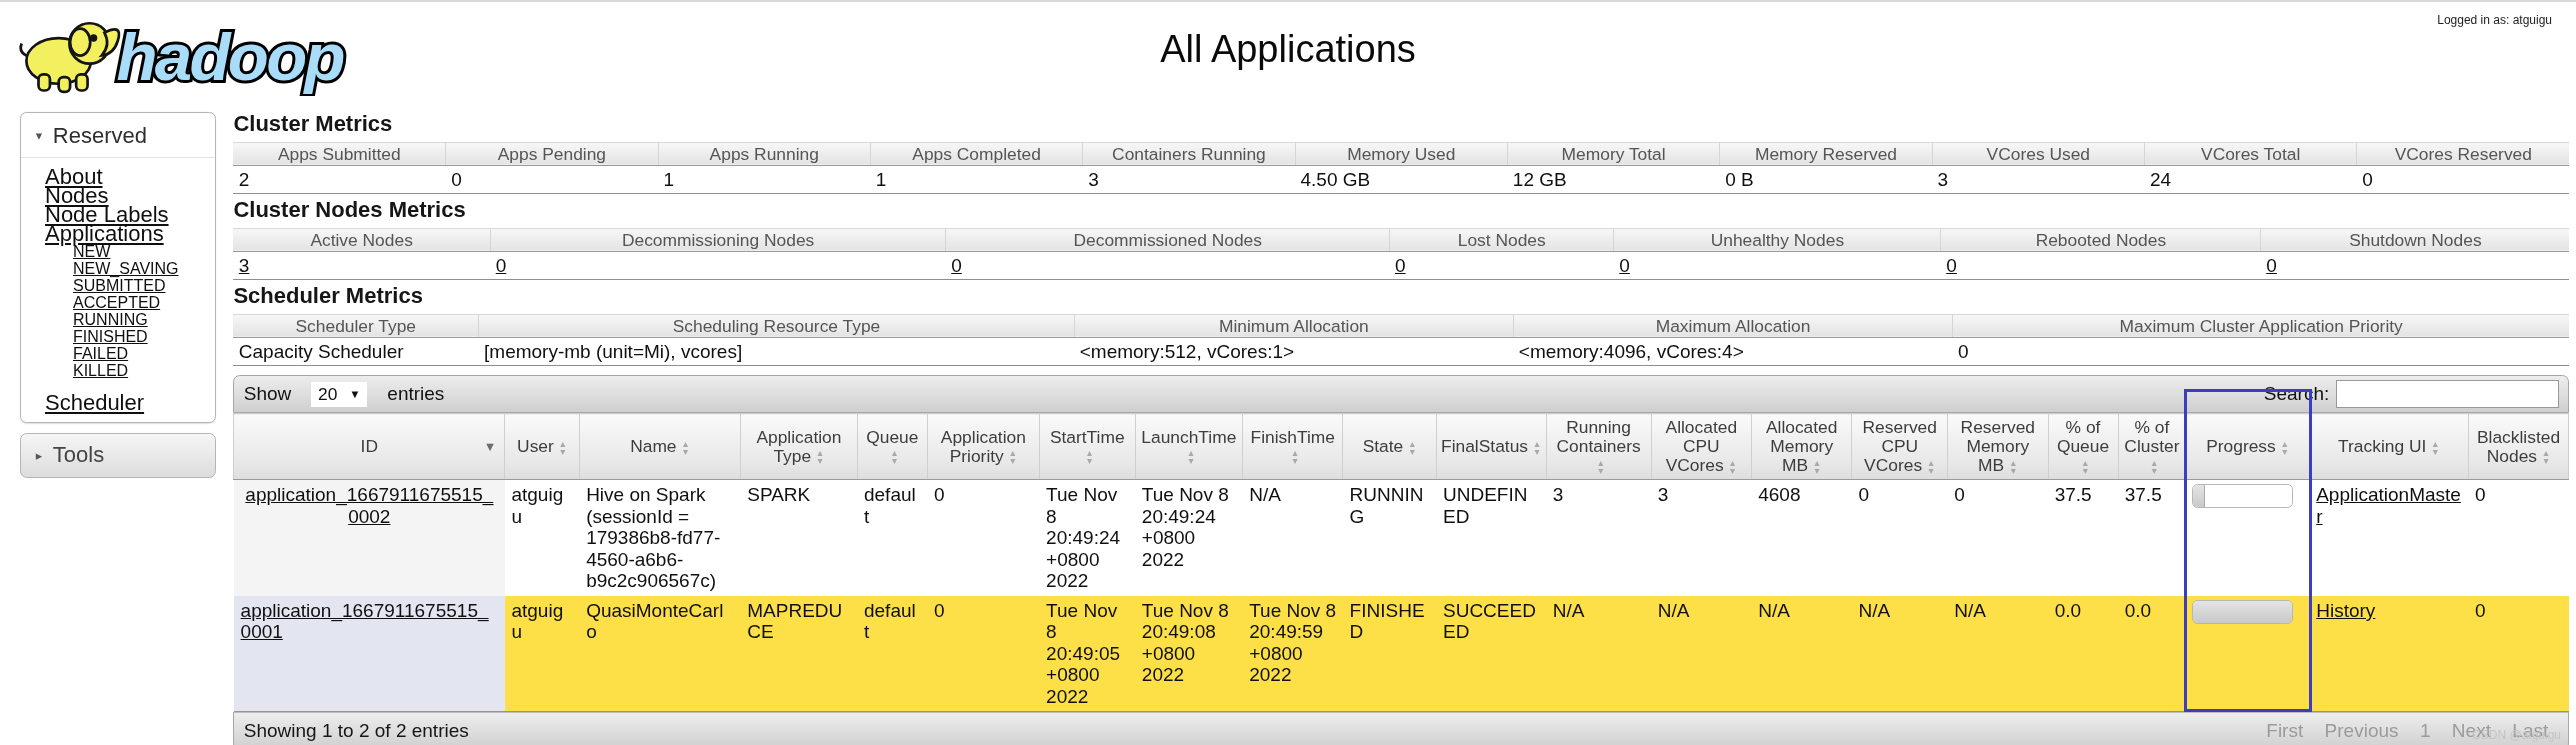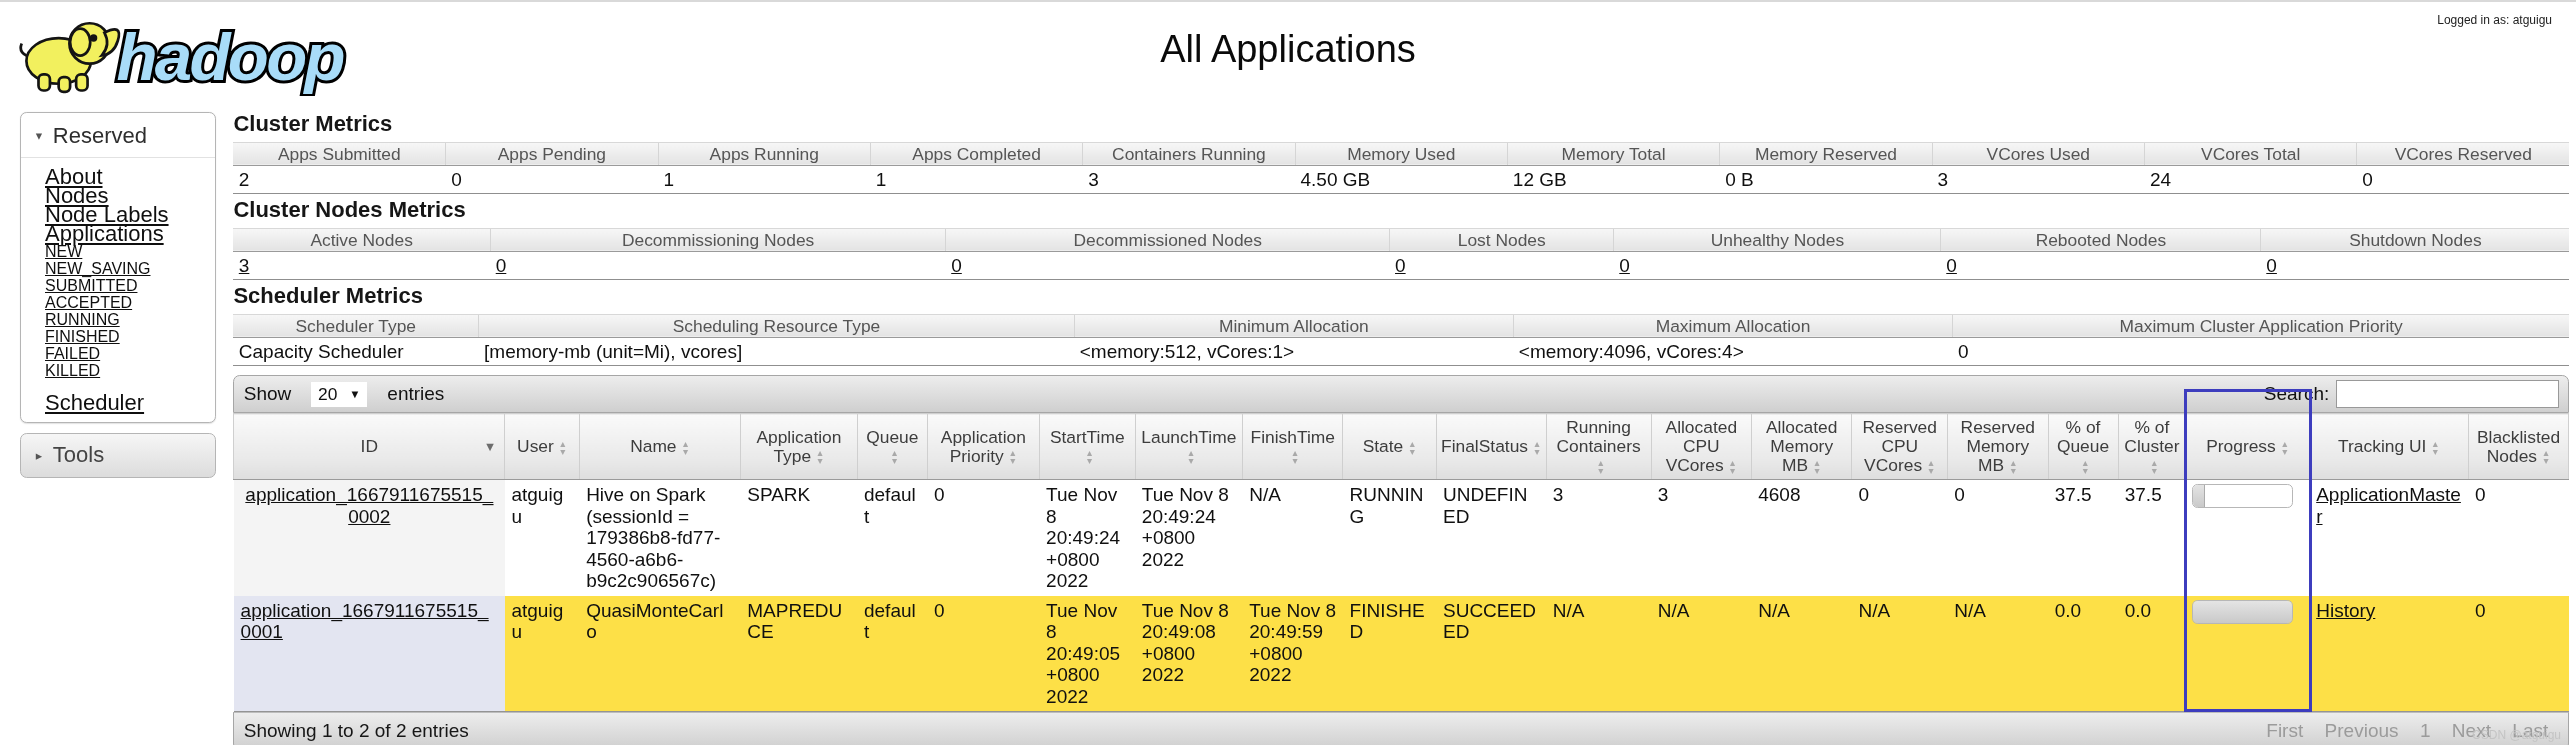--- a/index.html
+++ b/index.html
@@ -16,21 +16,21 @@
   .page-title { margin:0; padding-top:25.5px; text-align:center; font-size:38px; font-weight:normal; color:#0a0a0a; }
   
   .layout { display:flex; align-items:flex-start; gap:17.4px; padding:9.4px 6.7px 0 20px; }
   
   .sidebar { width:196px; flex:none; }
   .nav-box { background:#fff; border:0.7px solid #b5b5b5; border-radius:6.7px; overflow:hidden; box-shadow:0 0.7px 1.3px rgba(0,0,0,.12); }
   .nav-head { display:flex; align-items:center; gap:10.7px; padding:9.4px 6.7px 8px 14.8px; font-size:22px; color:#2e2e2e; border-bottom:0.7px solid #e2e2e2; }
   .tri { font-style:normal; font-size:12.7px; color:#555; }
   .nav-links { padding:9.4px 4px 10.7px 24px; }
   .nav-links a { display:block; width:max-content; max-width:100%; color:#0f0f0f; text-decoration:underline; font-size:22px; line-height:19px; }
-  .sub-links { }
+  .sub-links { margin-left:28px; }
   .sub-links a { font-size:16px; line-height:17px; }
   .sched-link { margin-top:13.4px; }
   .tools-box { margin-top:9.4px; display:flex; align-items:center; gap:10.7px; padding:8.7px 6.7px 8.7px 14.8px;
     font-size:22px; color:#444; background:linear-gradient(#f6f6f6,#dcdcdc); border:0.7px solid #b5b5b5; border-radius:6.7px; }
   
   .main { flex:1; min-width:0; }
   h2.sec { font-size:22px; line-height:24px; font-weight:600; color:#161616; margin:4px 0 5.4px; }
   h2.sec.first { margin-top:0; }
   table.metrics { width:100%; border-collapse:collapse; table-layout:fixed; margin-bottom:4px; }
   .metrics th { background:linear-gradient(#f7f7f7,#e3e3e3); border-left:0.7px solid #d5d5d5; border-top:0.7px solid #d8d8d8;

